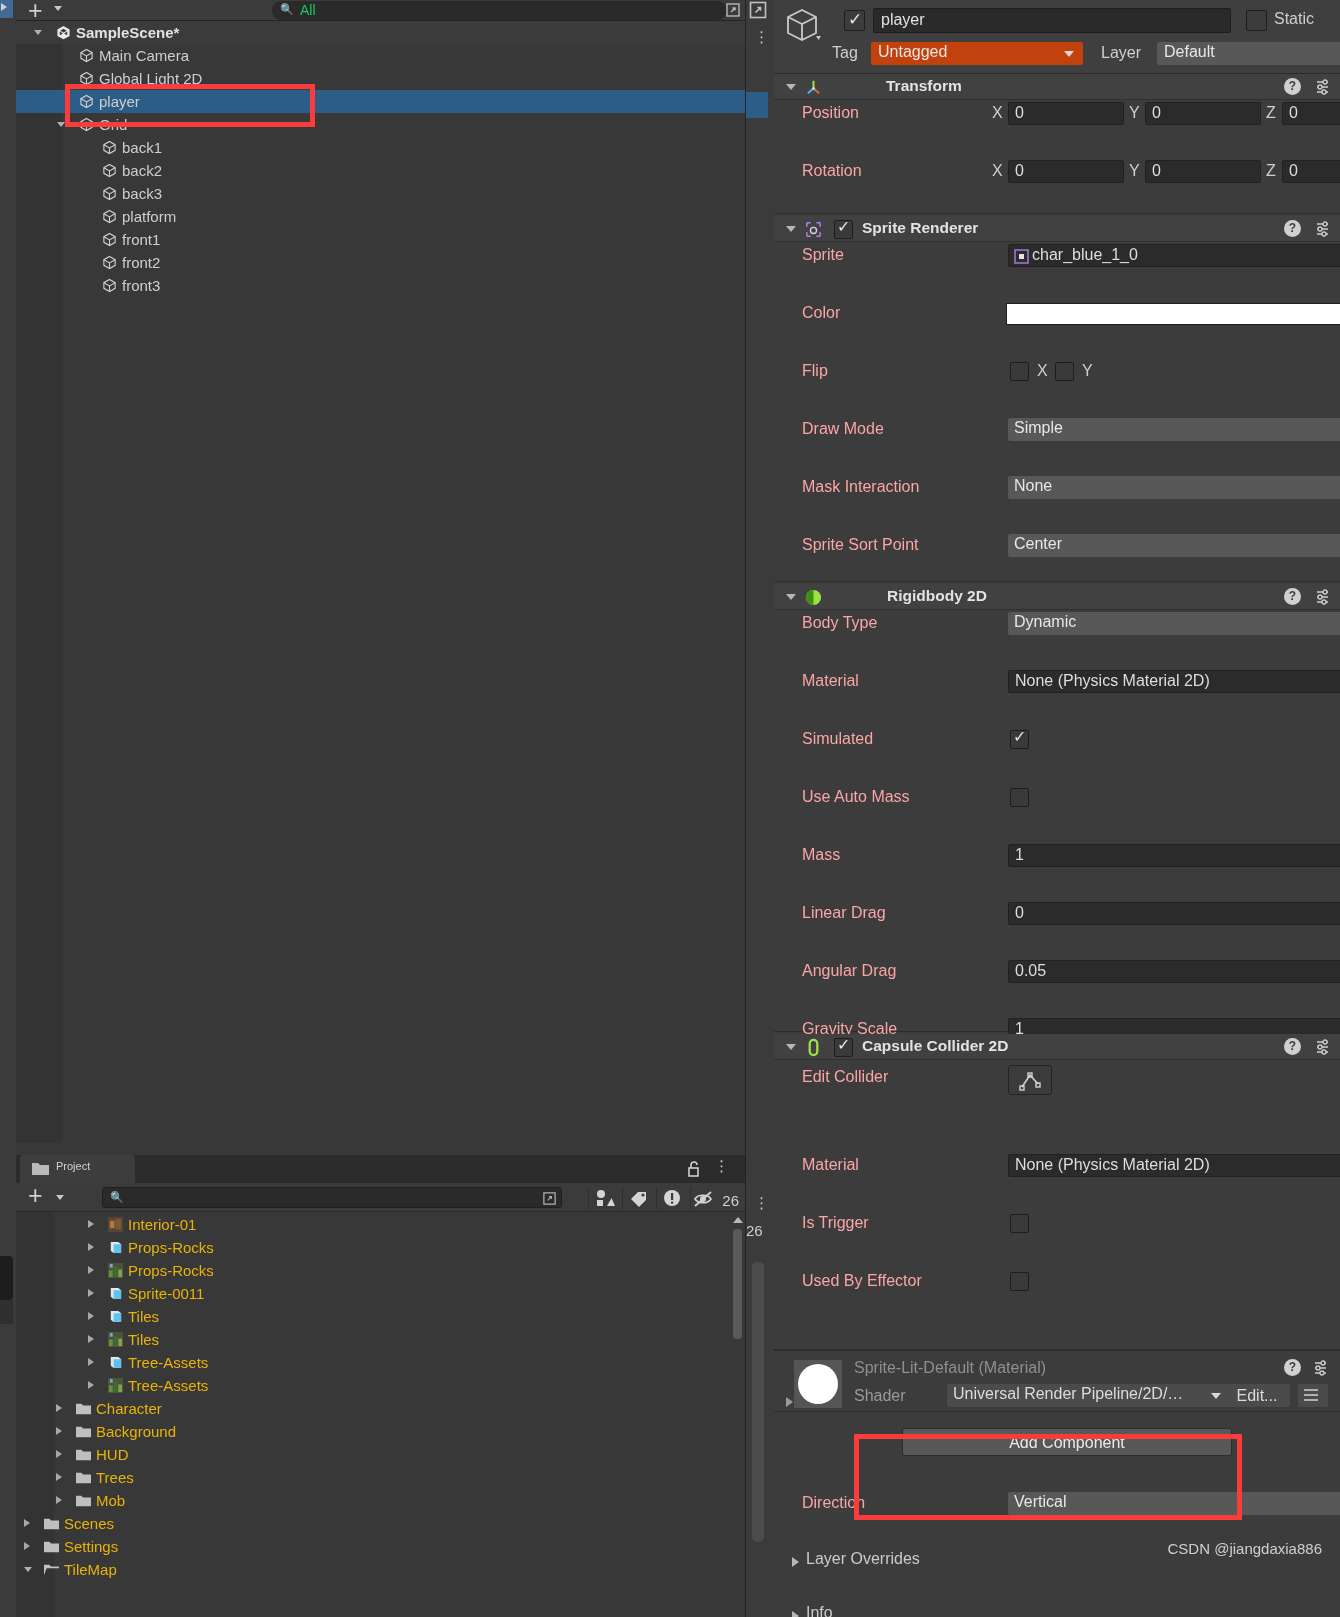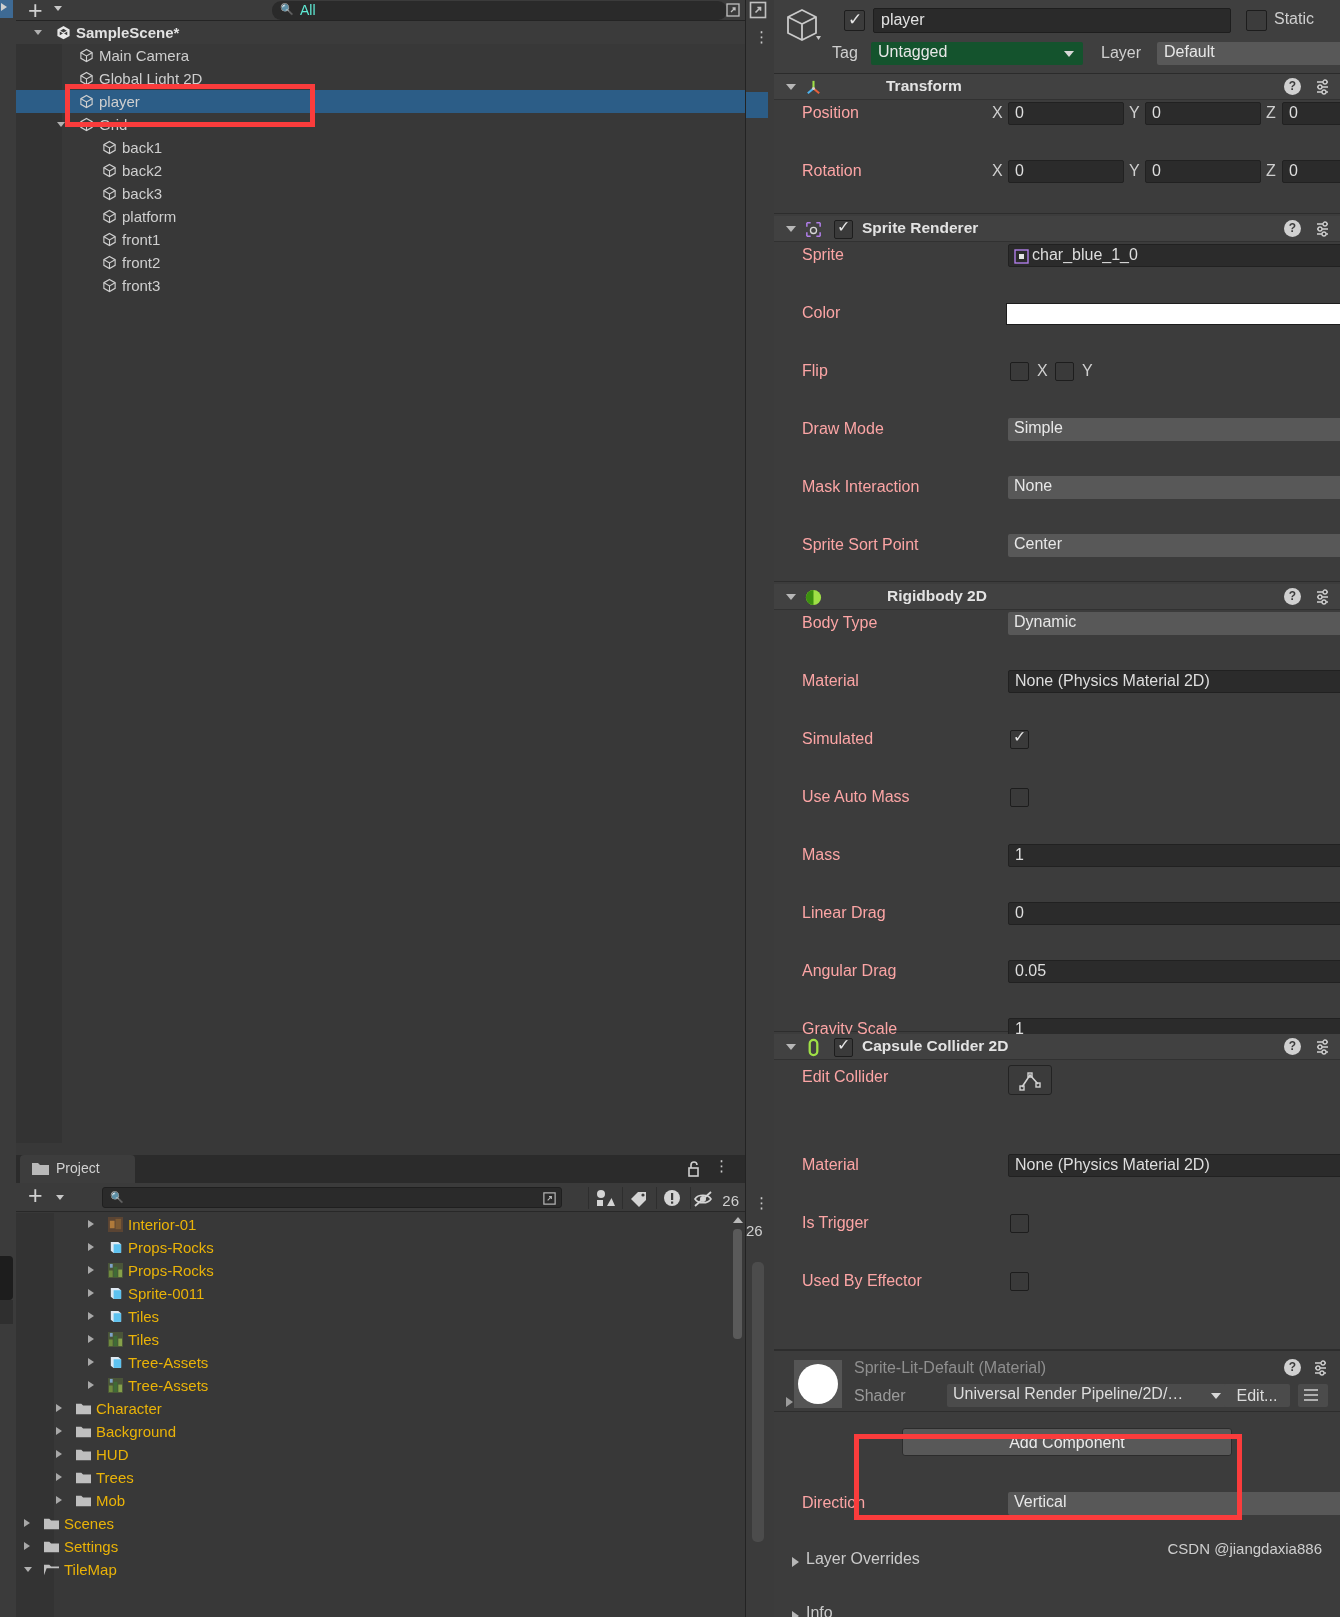--- a/index.html
+++ b/index.html
@@ -20,38 +20,38 @@
   .sliver{ position:absolute; left:0; top:0; width:16px; height:1617px; background:#3b3b3b; }
   .sliver-tab{ position:absolute; left:0; top:0; width:13px; height:18px; background:#3e6a94;}
   .sliver-arrow{position:absolute;left:1px;top:3px;width:0;height:0;border-left:6px solid #cfcfcf;border-top:4px solid transparent;border-bottom:4px solid transparent;}
 
   
   .h-toolbar{ position:absolute; left:16px; top:0; width:729px; height:21px; background:#3b3b3b; border-bottom:1px solid #242424;}
   .plus-btn{ position:absolute; left:12px; top:-2px; font-size:25px; color:#d0d0d0; line-height:25px;}
   .plus-caret{ position:absolute; left:38px; top:6px; width:0;height:0;border-top:5px solid #c8c8c8;border-left:4px solid transparent;border-right:4px solid transparent;}
   .h-search{ position:absolute; left:256px; top:1px; width:455px; height:19px; background:#2a2a2a; border-radius:9px;}
   .h-search .sicon{ position:absolute; left:8px; top:2px; font-size:11px; color:#a5a5a5;}
-  .h-search .stext{ position:absolute; left:28px; top:1px; font-size:14px; color:#5eead4;}
+  .h-search .stext{ position:absolute; left:28px; top:1px; font-size:14px; color:#22c55e;}
   .h-dock{ position:absolute; right:4px; top:2px; width:16px;height:16px;}
 
   
   .h-list{ position:absolute; left:16px; top:21px; width:729px; height:1122px; background:#383838; overflow:hidden;text-align:right;}
   .h-gutter{ position:absolute; left:0; top:0; width:46px; height:1122px; background:#333333;}
   .h-row{ position:relative; height:23px; line-height:23px; white-space:nowrap; font-size:15px; color:#cfcfcf;}
   .h-row.scene{ background:#3b3b3b; }
   .h-row.sel{ background:#2c5d87; }
   .h-row .twisty{ position:absolute; width:0;height:0; border-top:5px solid #b0b0b0; border-left:4px solid transparent;border-right:4px solid transparent; top:9px;}
   .ico{ position:absolute; top:4px; width:15px;height:15px;}
   .lbl{ position:absolute; }
 
   
   .project{ position:absolute; left:16px; top:1155px; width:729px; height:462px; background:#383838;}
   .p-tabbar{ position:absolute; left:0; top:0; width:729px; height:28px; background:#2b2b2b;}
   .p-tab{ position:absolute; left:4px; top:0; width:115px; height:28px; background:#3d3d3d; border-radius:4px 4px 0 0; }
-  .p-tab .tl{ position:absolute; left:36px; top:5px; font-size:14px; color:#d2d2d2;}
+  .p-tab .tl{ position:absolute; left:36px; top:5px; font-size:11px; color:#d2d2d2;}
   .p-lock{ position:absolute; right:42px; top:5px; }
   .p-kebab{ position:absolute; right:16px; top:4px; color:#c8c8c8; font-size:15px; letter-spacing:0; line-height:14px;}
   .p-toolbar{ position:absolute; left:0; top:28px; width:729px; height:29px; background:#3b3b3b; border-bottom:1px solid #282828;}
   .p-plus{ position:absolute; left:12px; top:-2px; font-size:25px;color:#d0d0d0;line-height:29px;}
   .p-pcaret{ position:absolute; left:40px; top:12px; width:0;height:0;border-top:5px solid #c8c8c8;border-left:4px solid transparent;border-right:4px solid transparent;}
   .p-search{ position:absolute; left:86px; top:4px; width:460px; height:21px; background:#2a2a2a; border:1px solid #1f1f1f; border-radius:3px;}
   .p-search .sicon{ position:absolute; left:7px; top:3px; font-size:11px; color:#9a9a9a;}
   .p-tbtn{ position:absolute; top:4px; width:33px; height:22px; background:#3b3b3b; border-left:1px solid #2e2e2e;}
   .p-count{ position:absolute; right:6px; top:5px; font-size:15px; color:#cfcfcf;}
   .p-list{ position:absolute; left:0; top:58px; width:729px; height:404px; background:#383838; overflow:hidden;}
@@ -74,21 +74,21 @@
   
   .go-head{ position:absolute; left:0; top:0; width:567px; height:74px; background:#3f3f3f; border-bottom:1px solid #2b2b2b;}
   .go-cube{ position:absolute; left:10px; top:6px; width:44px;height:40px;}
   .go-enable{ position:absolute; left:70px; top:10px; width:21px; height:21px; background:#3c3c3c; border:1px solid #1d1d1d; border-radius:2px;}
   .go-enable .ck{ position:absolute; left:3px; top:-2px; font-size:17px; color:#e6e6e6;}
   .go-name{ position:absolute; left:99px; top:8px; width:358px; height:25px; background:#2a2a2a; border:1px solid #1e1e1e; border-radius:2px;}
   .go-name span{ position:absolute; left:7px; top:2px; font-size:16px; color:#e2e2e2;}
   .go-static{ position:absolute; left:472px; top:10px; width:21px;height:21px; background:#3c3c3c; border:1px solid #1d1d1d; border-radius:2px;}
   .go-staticlbl{ position:absolute; left:500px; top:10px; font-size:16px; color:#cfcfcf;}
   .go-taglbl{ position:absolute; left:58px; top:44px; font-size:16px; color:#cfcfcf;}
-  .go-tag{ position:absolute; left:97px; top:42px; width:212px; height:23px; background:#14532d; border-radius:2px;}
+  .go-tag{ position:absolute; left:97px; top:42px; width:212px; height:23px; background:#c2410c; border-radius:2px;}
   .go-tag span{ position:absolute; left:7px; top:1px; font-size:16px; color:#e7e7e7;}
   .go-tag .dd{ position:absolute; right:9px; top:9px; width:0;height:0;border-top:6px solid #d8d8d8;border-left:5px solid transparent;border-right:5px solid transparent;}
   .go-layerlbl{ position:absolute; left:327px; top:44px; font-size:16px;color:#cfcfcf;}
   .go-layer{ position:absolute; left:383px; top:42px; width:190px; height:23px; background:#585858; border-radius:2px;}
   .go-layer span{ position:absolute; left:7px; top:1px; font-size:16px; color:#e7e7e7;}
 
   
   .comp{ position:absolute; left:0; width:567px; background:#3c3c3c; border-bottom:1px solid #2d2d2d;}
   .comp-head{ position:relative; height:26px; background:#414141; border-bottom:1px solid #313131;}
   .comp-head .tw{ position:absolute; left:12px; top:10px; width:0;height:0;border-top:6px solid #b7b7b7;border-left:5px solid transparent;border-right:5px solid transparent;}

